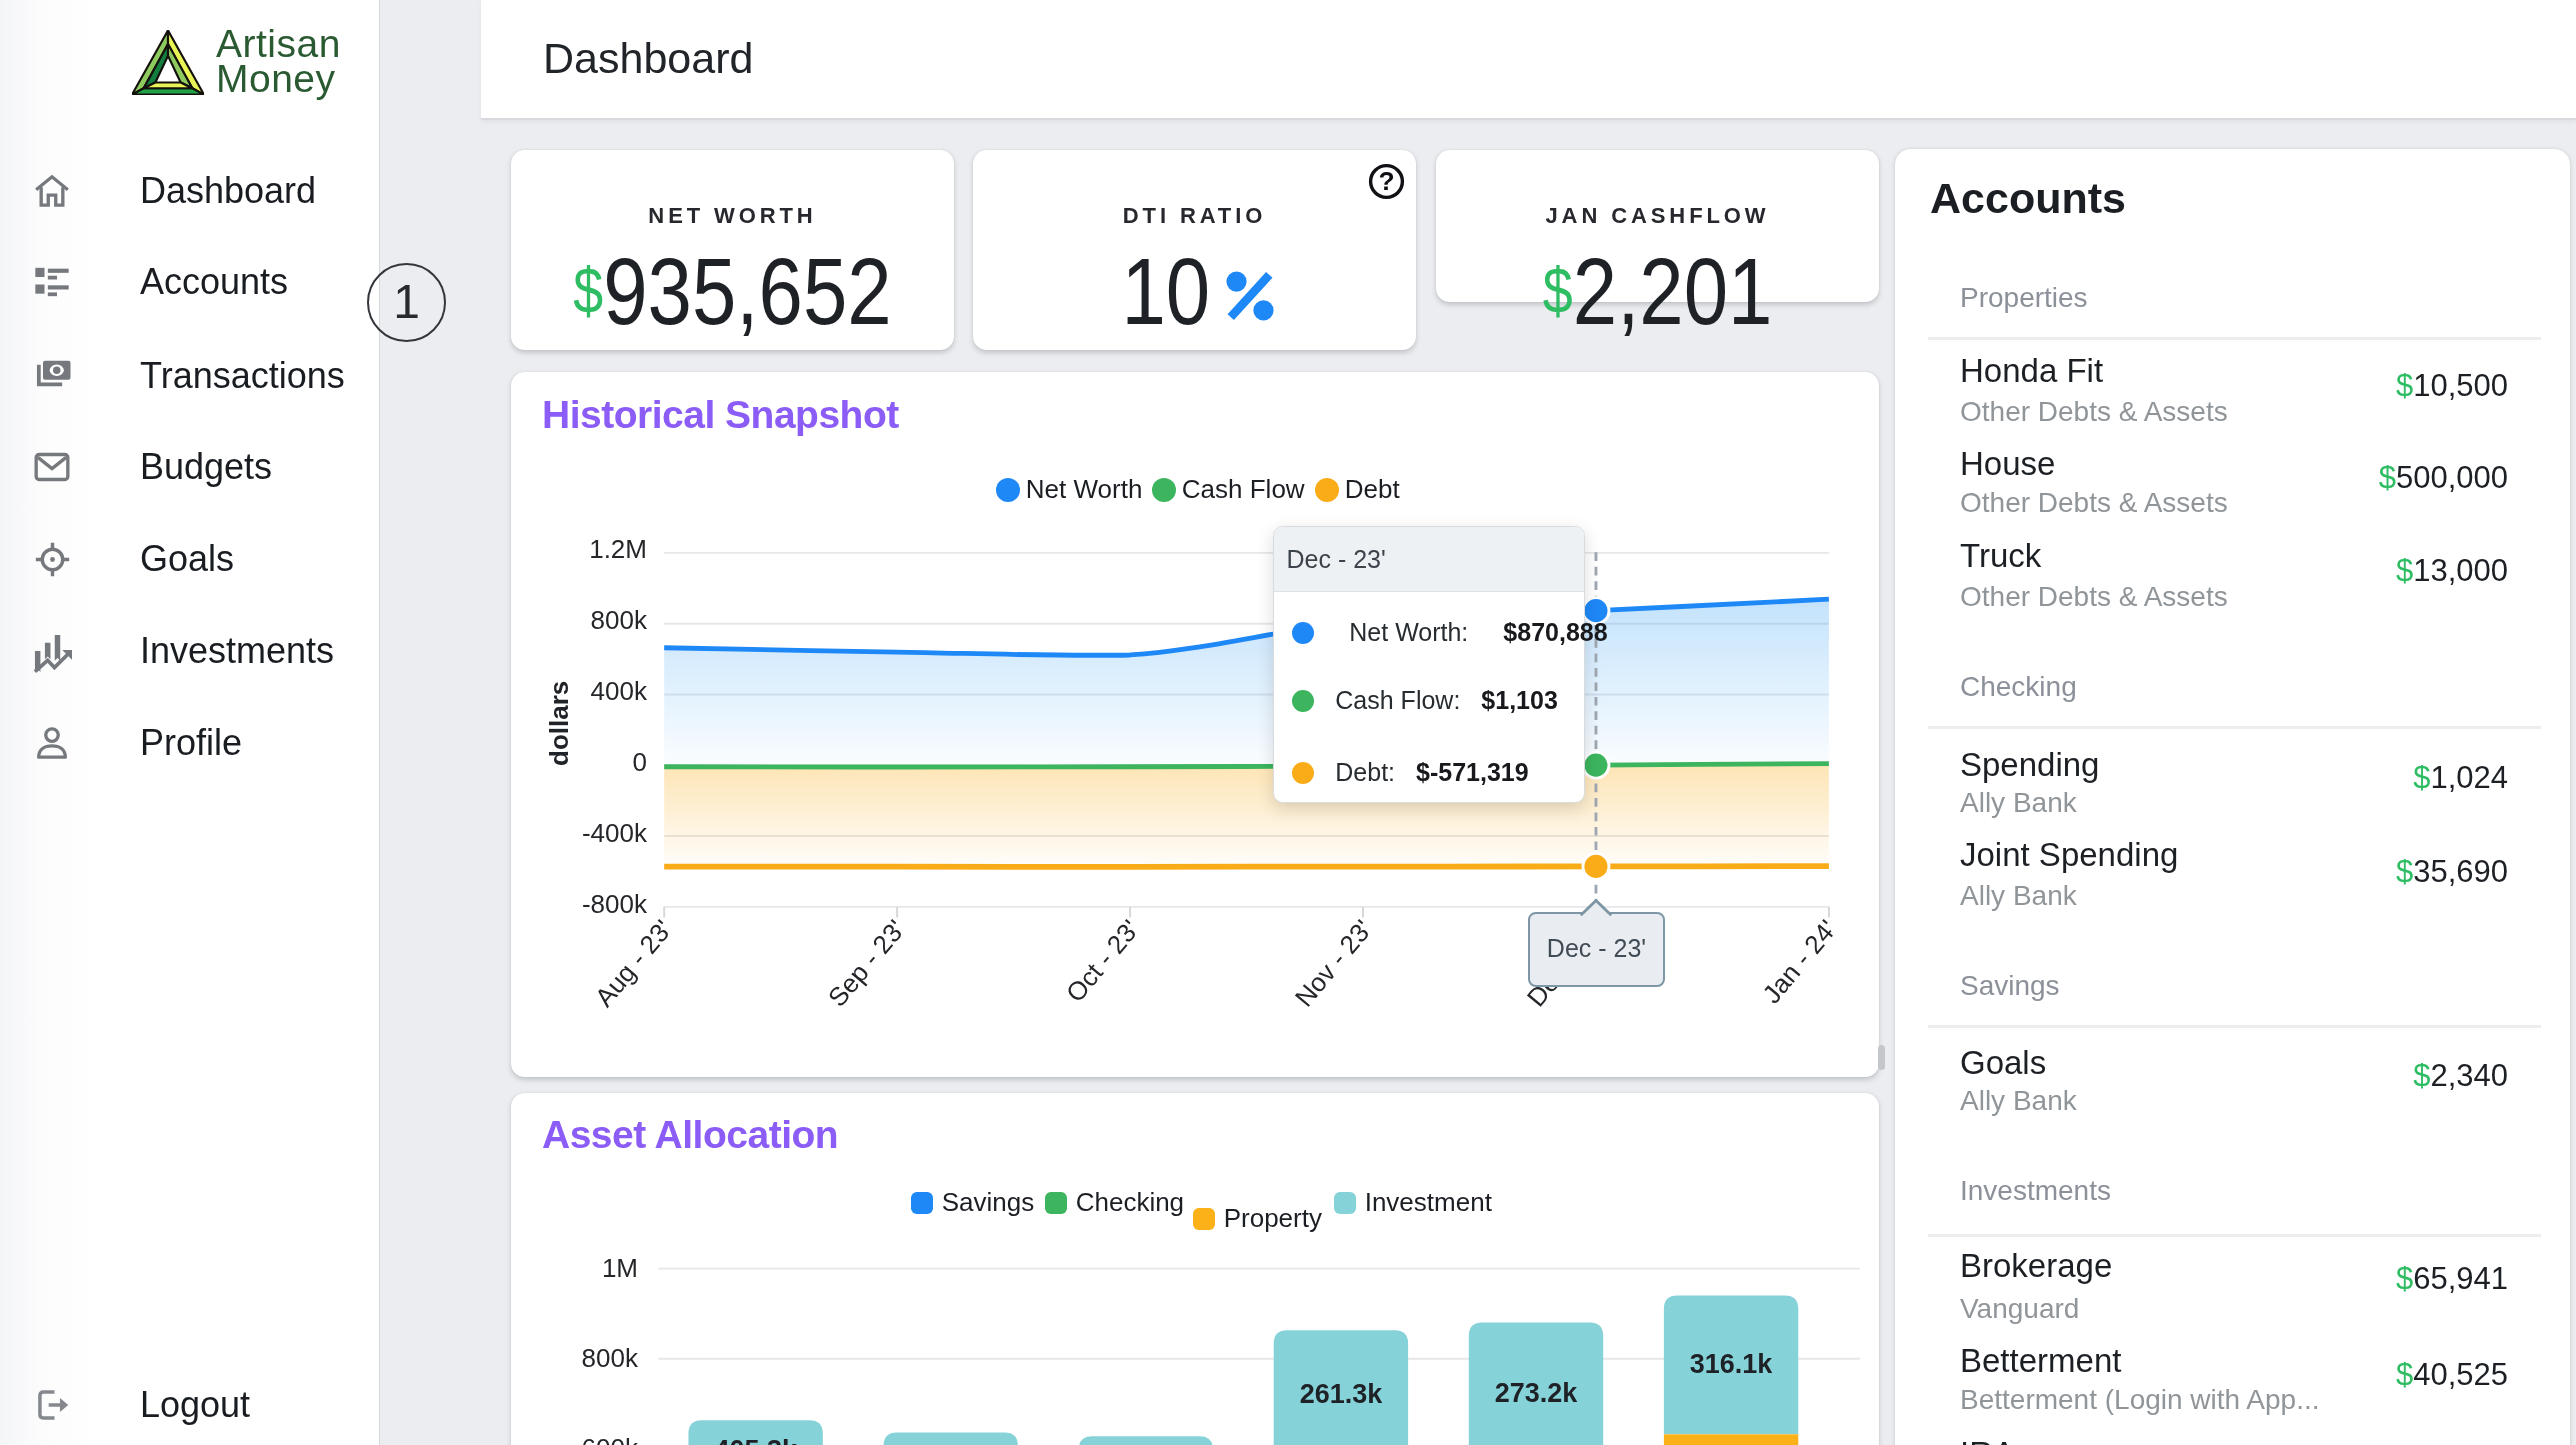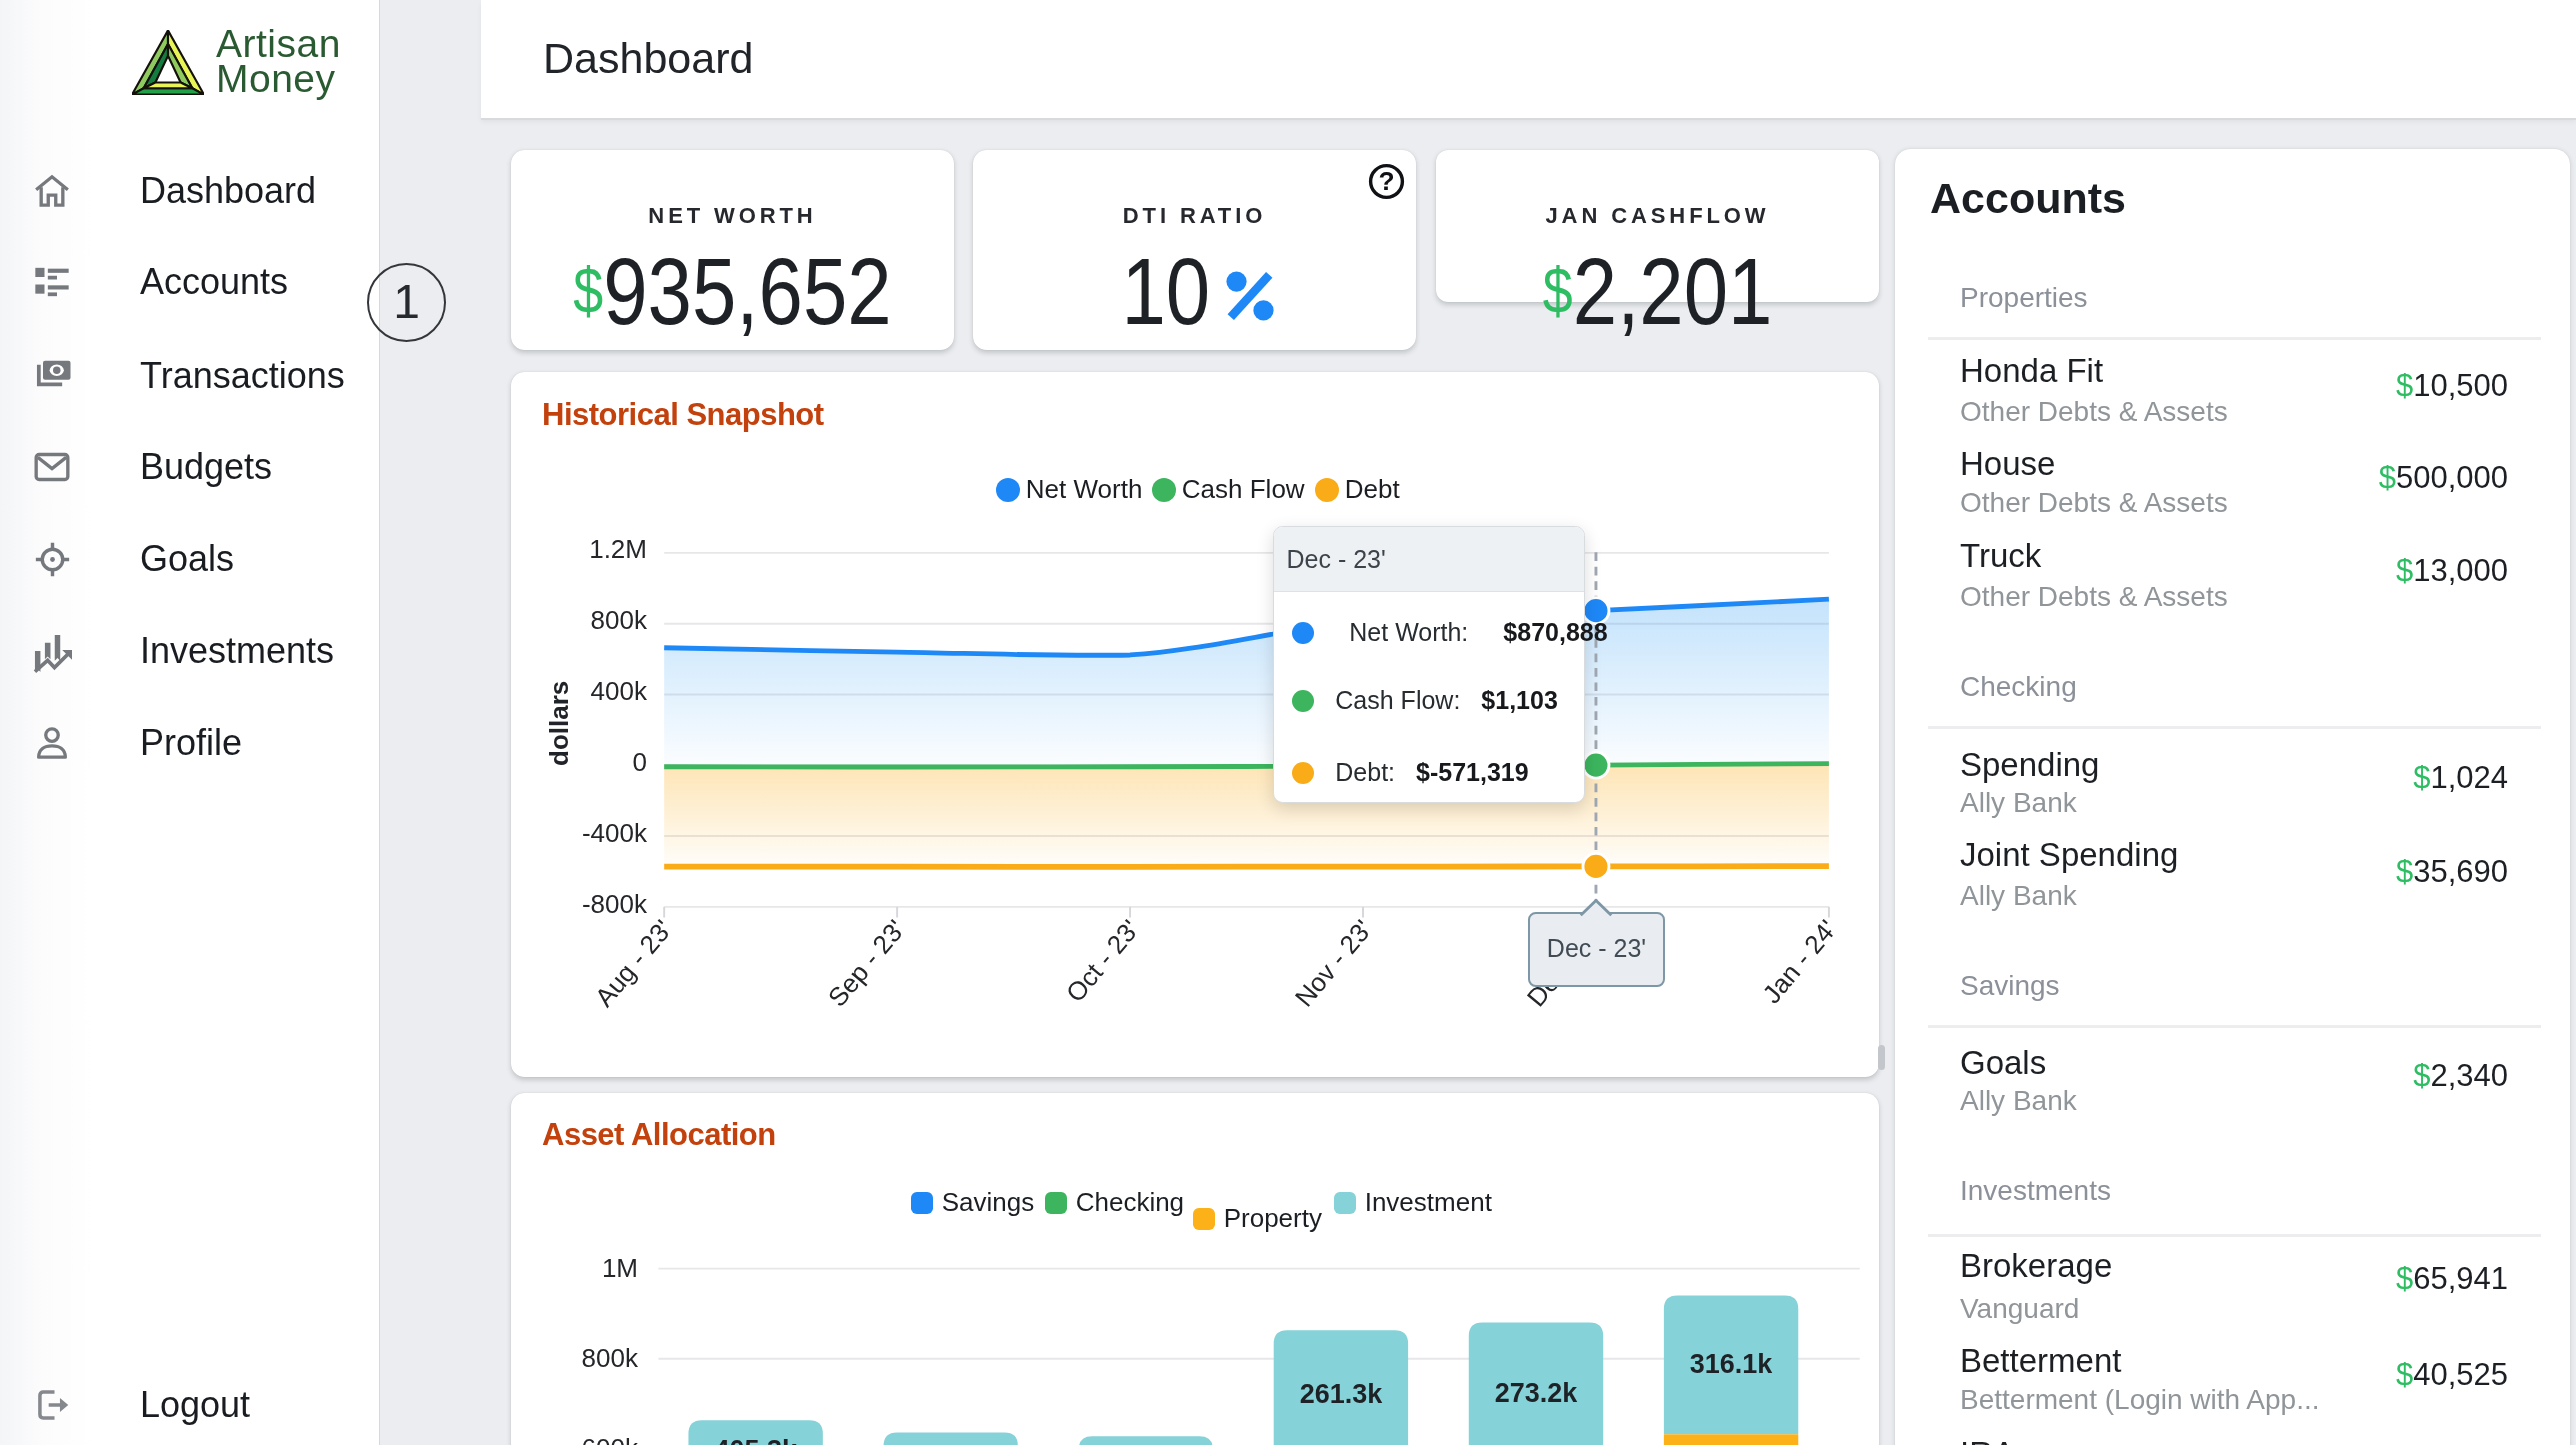--- a/index.html
+++ b/index.html
@@ -25,21 +25,21 @@
 
   
   .card { position:absolute; background:#fff; border-radius:13.5px;
     box-shadow:0 0 1px rgba(0,0,0,0.14), 0 2.9px 5.8px rgba(60,64,67,0.22); }
   .statlabel { position:absolute; width:100%; text-align:center; top:52px; line-height:27px; font-size:22px; font-weight:bold;
     letter-spacing:3.9px; color:#26282d; }
   .statvalue { position:absolute; width:100%; text-align:center; top:93px; font-size:95px; line-height:96px; color:#1e2126;}
   .sx { display:inline-block; transform:scaleX(0.84); }
   .statvalue .d { font-size:64px; position:relative; top:-10.6px; color:#2ebd63; }
   
-  .cardtitle { position:absolute; left:31px; font-size:31px; line-height:46px; font-weight:bold; color:#c2410c; letter-spacing:-0.5px; }
+  .cardtitle { position:absolute; left:31px; font-size:39px; line-height:46px; font-weight:bold; color:#8b5cf6; letter-spacing:-0.5px; }
 
   
   #panel { position:absolute; left:1895px; top:149px; width:675px; height:1330px; background:#fff;
     border-radius:15.4px; box-shadow:0 0 1px rgba(0,0,0,0.12), 0 1.9px 4.8px rgba(60,64,67,0.18); }
   .ptitle { position:absolute; left:35px; top:23px; font-size:43px; line-height:52px; font-weight:bold; color:#1b1e23; }
   .seclabel { position:absolute; left:65px; font-size:28px; line-height:35px; color:#8b9099; }
   .divider { position:absolute; left:33px; width:613px; height:2.9px; background:#ededf0; }
   .rowname { position:absolute; left:65px; font-size:33px; line-height:40px; color:#1c1f24; }
   .rowsub  { position:absolute; left:65px; font-size:28px; line-height:35px; color:#909599; }
   .rowamt  { position:absolute; right:62px; font-size:31px; line-height:40px; color:#1c1f24; }
@@ -149,21 +149,21 @@
     <div class="statvalue"><span class="sx"><span class="d">$</span>935,652</span></div>
   </div>
   <div class="card" style="left:973px;top:150px;width:443px;height:200px;">
     <div class="statlabel">DTI RATIO</div>
     <div class="statvalue" id="dti"><span class="sx">10</span><svg width="52" height="56" viewBox="0 0 54 58" style="margin-left:5.8px;">
           <circle cx="13" cy="14" r="10.5" fill="#1e88f7"></circle>
           <circle cx="41" cy="44" r="10.5" fill="#1e88f7"></circle>
           <line x1="47" y1="7" x2="7" y2="51" stroke="#1e88f7" stroke-width="9"></line>
         </svg></div>
   </div>
-  <div class="card" style="left:1436px;top:150px;width:443px;height:152px;border-radius:12px;">
+  <div class="card" style="left:1436px;top:150px;width:443px;height:152px;">
     <div class="statlabel">JAN CASHFLOW</div>
     <div class="statvalue"><span class="sx"><span class="d">$</span>2,201</span></div>
   </div>
 
   <svg class="abs" style="left:1367px;top:162px;z-index:3" width="39" height="39" viewBox="0 0 40 40">
     <circle cx="20" cy="20" r="16.3" fill="none" stroke="#101114" stroke-width="3.5"></circle>
     <text x="20" y="29" font-size="27" font-weight="bold" fill="#101114" text-anchor="middle" font-family="Liberation Sans">?</text>
   </svg>
 
   <div class="card" id="histcard" style="left:511px;top:372px;width:1368px;height:705px;">

